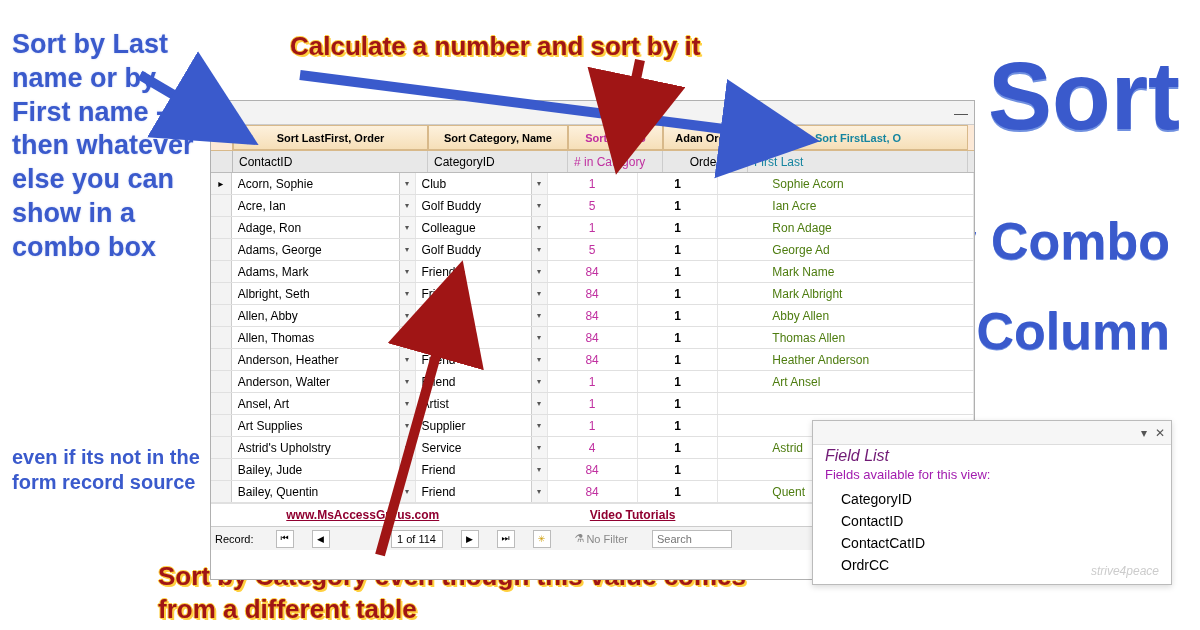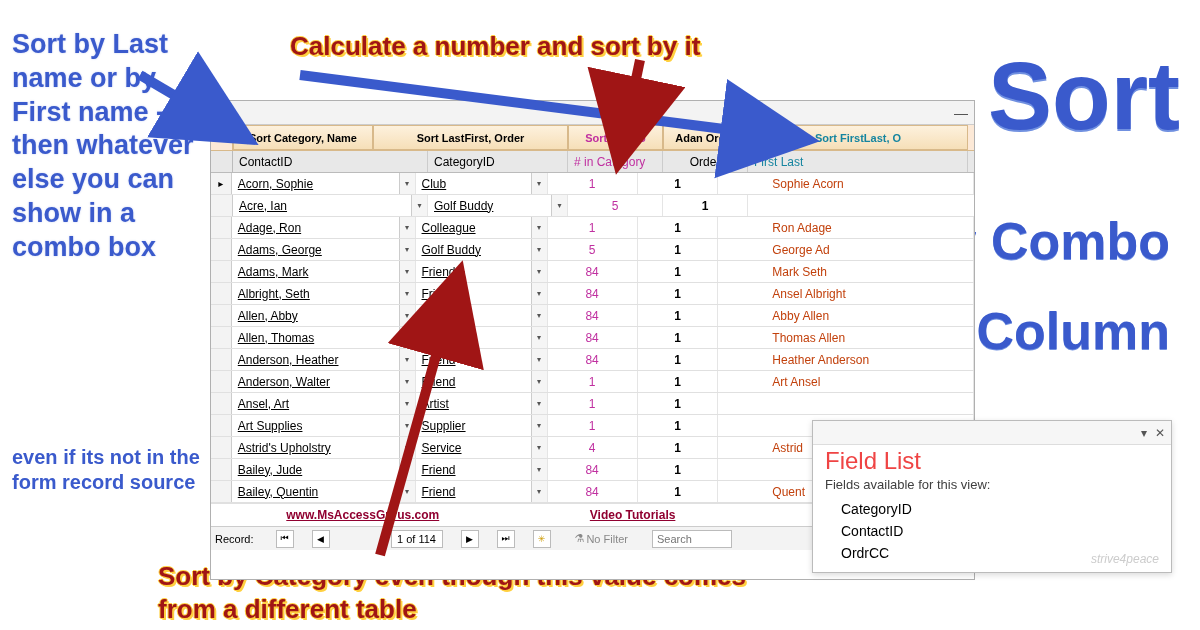--- a/index.html
+++ b/index.html
@@ -22,25 +22,25 @@
   
   .colhdr-row { display: flex; height: 22px; background: #e8e8e8; border-bottom: 1px solid #bbb; }
   .colhdr-row > div { border-right: 1px solid #ccc; display: flex; align-items: center; padding: 0 6px; font-size: 12px; }
   .colhdr-row .sel-h { width: 22px; border-right: 1px solid #bbb; }
 
   
   .grid-body { overflow: hidden; }
   .row { display: flex; height: 22px; border-bottom: 1px solid #e0e0e0; }
   .row .rsel { width: 22px; border-right: 1px solid #ccc; background: #f3f3f3; display:flex; align-items:center; justify-content:center; font-size:10px; }
   .cell { border-right: 1px solid #e5e5e5; display: flex; align-items: center; padding: 0 6px; font-size: 12px; white-space: nowrap; overflow: hidden; text-overflow: ellipsis; }
-  .combo { position: relative; padding-right: 0; text-decoration: underline; }
+  .combo { position: relative; padding-right: 0; }
   .combo-arrow { position: absolute; right: 0; top: 0; bottom: 0; width: 16px; border-left: 1px solid #ccc; background: #f5f5f5; display: flex; align-items: center; justify-content: center; font-size: 8px; color: #555; }
   .num-cat { color: #c030a0; text-align: center; justify-content: center; }
   .order { font-weight: bold; text-align: center; justify-content: center; }
-  .firstlast { color: #c2410c; margin-left: 48px; }
+  .firstlast { color: #4d7c0f; margin-left: 48px; }
 
   
   .w-contact { width: 195px; }
   .w-category { width: 140px; }
   .w-ncat { width: 95px; }
   .w-order { width: 85px; }
   .w-fl { width: 220px; }
 
   
   .footer-links { display: flex; justify-content: space-around; padding: 4px 0; background: #fff; border-top: 1px solid #e0e0e0; }
@@ -50,22 +50,22 @@
   .nav-bar .lbl { margin-right: 4px; }
   .nav-btn { width: 18px; height: 18px; background: #fff; border: 1px solid #bbb; display: flex; align-items: center; justify-content: center; font-size: 9px; cursor: pointer; }
   .nav-input { width: 52px; height: 18px; border: 1px solid #bbb; text-align: center; font-size: 11px; margin-left: 43px; }
   .nav-filter { color: #888; margin: 0 6px; display:flex; align-items:center; gap:2px;}
   .nav-search { width: 80px; height: 18px; border: 1px solid #bbb; font-size: 11px; padding: 0 4px; color:#888;}
 
   
   .field-list { position: absolute; right: 28px; top: 420px; width: 360px; border: 1px solid #bbb; background: #fff; box-shadow: 0 2px 6px rgba(0,0,0,.15); }
   .field-list .fl-bar { height: 24px; background: #f6f6f6; display: flex; align-items: center; justify-content: flex-end; padding: 0 6px; gap: 8px; border-bottom:1px solid #ddd;}
   .field-list .fl-bar span { cursor:pointer; color:#555; font-size:12px; }
-  .field-list .fl-title { font-size: 24px; color: #ef4444; padding: 2px 12px; }
-  .field-list .fl-sub { font-size: 13px; color: #404040; padding: 0 12px 4px; }
+  .field-list .fl-title { font-size: 16px; color: #701a75; padding: 2px 12px; font-style: italic; }
+  .field-list .fl-sub { font-size: 13px; color: #a21caf; padding: 0 12px 4px; }
   .field-list .fl-items { padding: 2px 0 8px; }
   .field-list .fl-items div { padding: 3px 28px; font-size: 14px; cursor: default; }
   .field-list .wm { position:absolute; right:12px; bottom:6px; color:#ccc; font-size:12px; font-style:italic; }
 
   
   .anno { position: absolute; font-family: Arial, sans-serif; font-weight: 900; line-height: 1.25; }
   .blue-anno { color: #3a5acc; font-size: 27px; text-shadow: 0 0 2px rgba(58,90,204,.3); }
   .blue-anno-sm { color: #3a5acc; font-size: 20px; font-weight: 900; }
   .red-anno { color: #a01515; font-size: 26px; text-shadow: 0 1px 0 #ffd040, 1px 0 0 #ffd040, 0 -1px 0 #ffd040, -1px 0 0 #ffd040, 2px 2px 0 #ffd040; }
   .green-anno { color: #0a9020; font-size: 24px; font-weight: 900; text-shadow: 0 0 1px rgba(10,144,32,.3); }
@@ -94,22 +94,22 @@
 
 <div class="access-window">
   <div class="window-titlebar">
     <div class="title-icon"></div>
     <div class="win-title">f_Contact_CATEGORY</div>
     <div class="win-dash">—</div>
   </div>
 
   <div class="sort-row">
     <div style="width:22px; border-right:1px solid #d8b98a;"></div>
+    <div class="sort-btn w-contact">Sort LastFirst, Order</div>
     <div class="sort-btn w-category">Sort Category, Name</div>
-    <div class="sort-btn w-contact">Sort LastFirst, Order</div>
     <div class="sort-btn w-ncat magenta">Sort Cat Co</div>
     <div class="sort-btn w-order">Adan Order</div>
     <div class="sort-btn w-fl teal">Sort FirstLast, O</div>
   </div>
 
   <div class="colhdr-row">
     <div class="sel-h"></div>
     <div class="w-contact">ContactID</div>
     <div class="w-category">CategoryID</div>
     <div class="w-ncat" style="color:#c030a0;"># in Category</div>
@@ -125,20 +125,21 @@
         <div class="cell num-cat w-ncat">1</div>
         <div class="cell order w-order">1</div>
         <div class="cell firstlast w-fl">Sophie Acorn</div>
       </div>
       <div class="row">
         <div class="rsel"></div>
         <div class="cell combo w-contact">Acre, Ian<div class="combo-arrow">▾</div></div>
         <div class="cell combo w-category">Golf Buddy<div class="combo-arrow">▾</div></div>
         <div class="cell num-cat w-ncat">5</div>
         <div class="cell order w-order">1</div>
+        <div class="cell firstlast w-fl">Ian Acre</div>
       </div>
       <div class="row">
         <div class="rsel"></div>
         <div class="cell combo w-contact">Adage, Ron<div class="combo-arrow">▾</div></div>
         <div class="cell combo w-category">Colleague<div class="combo-arrow">▾</div></div>
         <div class="cell num-cat w-ncat">1</div>
         <div class="cell order w-order">1</div>
         <div class="cell firstlast w-fl">Ron Adage</div>
       </div>
       <div class="row">
@@ -148,29 +149,29 @@
         <div class="cell num-cat w-ncat">5</div>
         <div class="cell order w-order">1</div>
         <div class="cell firstlast w-fl">George Ad</div>
       </div>
       <div class="row">
         <div class="rsel"></div>
         <div class="cell combo w-contact">Adams, Mark<div class="combo-arrow">▾</div></div>
         <div class="cell combo w-category">Friend<div class="combo-arrow">▾</div></div>
         <div class="cell num-cat w-ncat">84</div>
         <div class="cell order w-order">1</div>
-        <div class="cell firstlast w-fl">Mark Seth</div>
+        <div class="cell firstlast w-fl">Mark Name</div>
       </div>
       <div class="row">
         <div class="rsel"></div>
         <div class="cell combo w-contact">Albright, Seth<div class="combo-arrow">▾</div></div>
         <div class="cell combo w-category">Friend<div class="combo-arrow">▾</div></div>
         <div class="cell num-cat w-ncat">84</div>
         <div class="cell order w-order">1</div>
-        <div class="cell firstlast w-fl">Ansel Albright</div>
+        <div class="cell firstlast w-fl">Mark Albright</div>
       </div>
       <div class="row">
         <div class="rsel"></div>
         <div class="cell combo w-contact">Allen, Abby<div class="combo-arrow">▾</div></div>
         <div class="cell combo w-category">Friend<div class="combo-arrow">▾</div></div>
         <div class="cell num-cat w-ncat">84</div>
         <div class="cell order w-order">1</div>
         <div class="cell firstlast w-fl">Abby Allen</div>
       </div>
       <div class="row">
@@ -264,20 +265,21 @@
 <div class="field-list">
   <div class="fl-bar">
     <span>▾</span>
     <span>✕</span>
   </div>
   <div class="fl-title">Field List</div>
   <div class="fl-sub">Fields available for this view:</div>
   <div class="fl-items" id="fl-items">
       <div>CategoryID</div>
       <div>ContactID</div>
+      <div>ContactCatID</div>
       <div>OrdrCC</div>
     </div>
   <div class="wm">strive4peace</div>
 </div>
 
 <svg class="overlay" width="1200" height="630">
   <defs>
     <marker id="ab" markerWidth="12" markerHeight="12" refX="9" refY="5" orient="auto">
       <path d="M0,0 L10,5 L0,10 z" fill="#3a5acc"></path>
     </marker>

